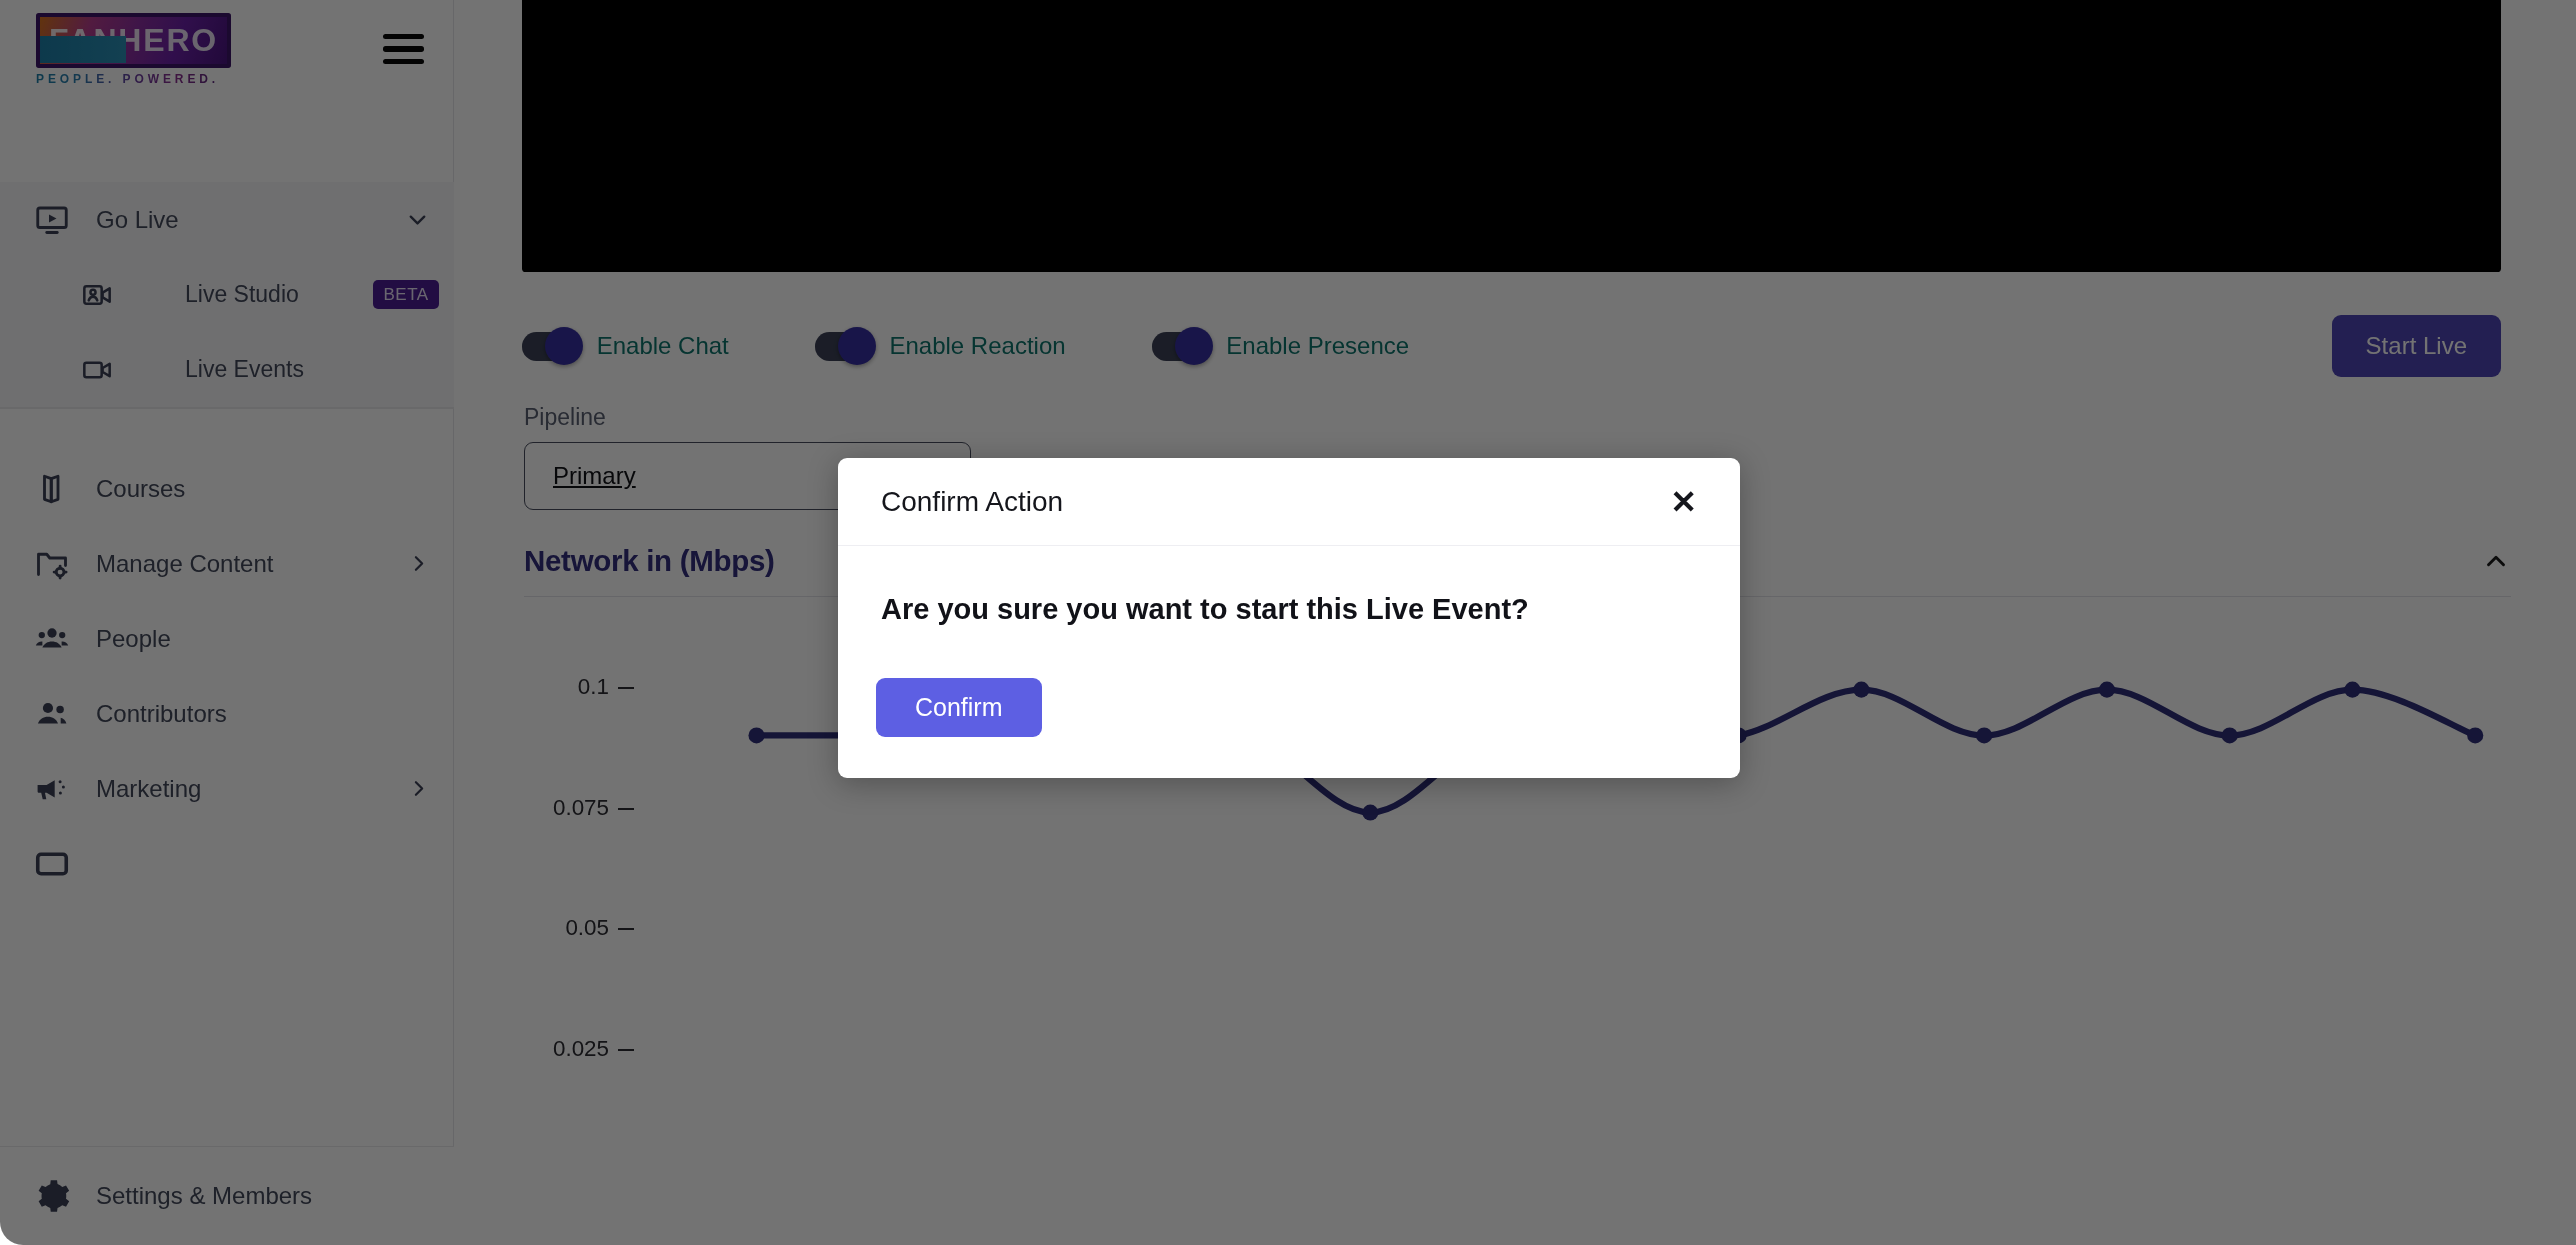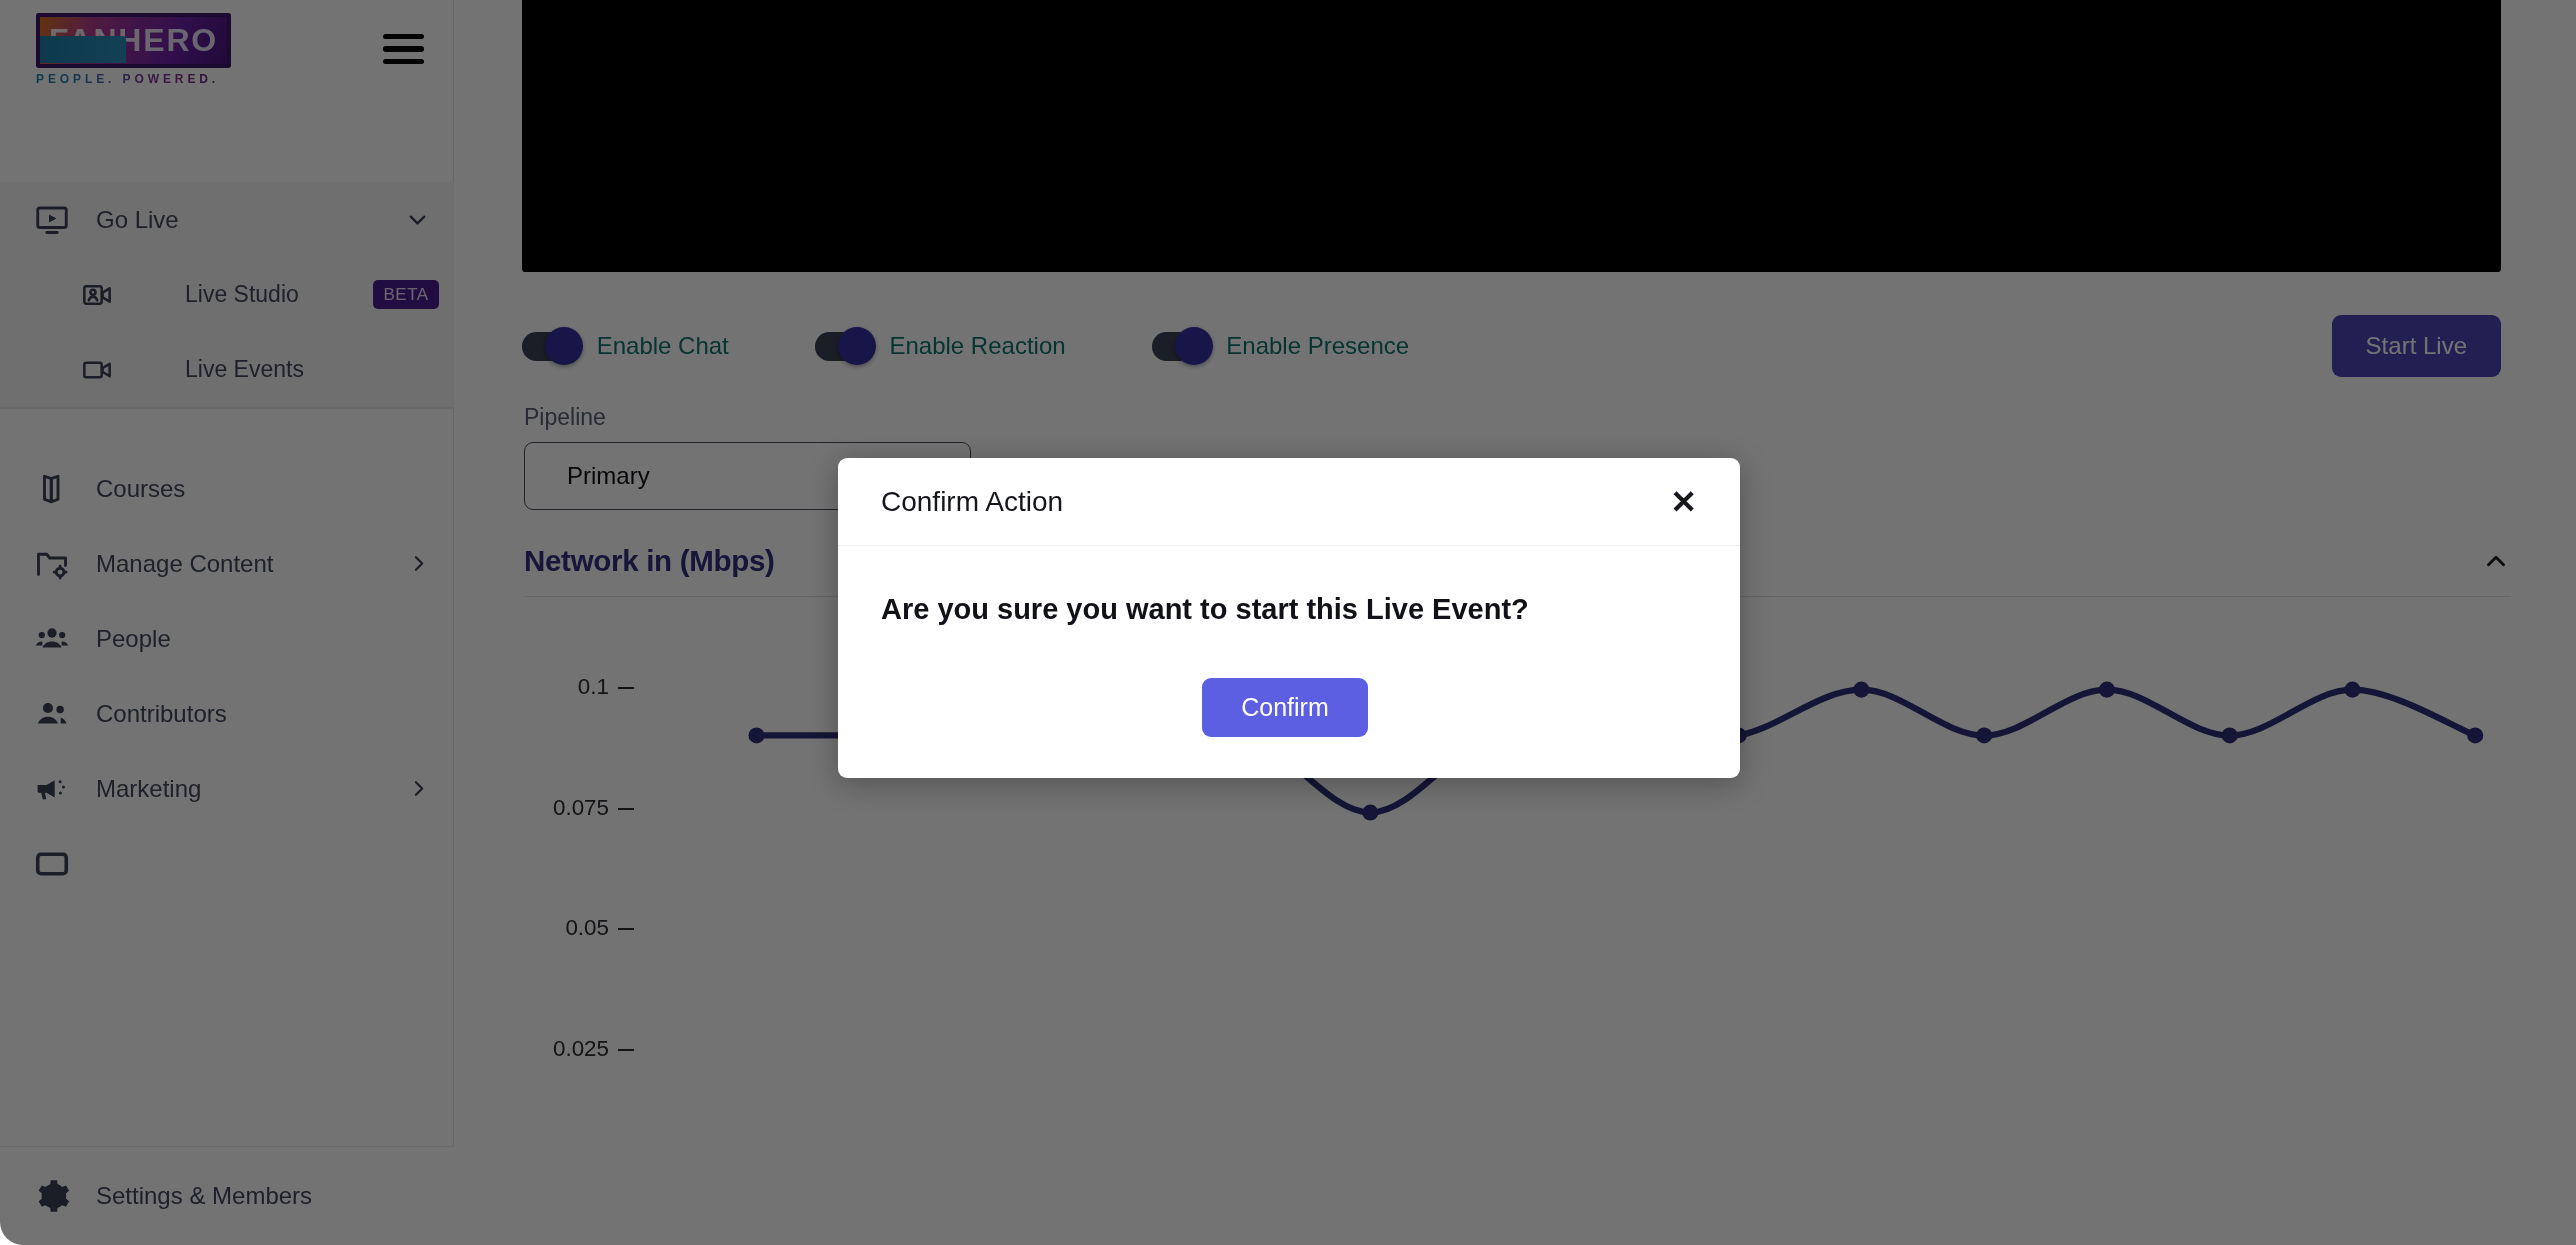--- a/index.html
+++ b/index.html
@@ -216,24 +216,25 @@
     font-size: 23px;
     color: #5a6072;
     margin-bottom: 10.7px;
   }
   #pipeline-select {
     width: 447px; height: 68px;
     border: 1.8px solid #4a4f60;
     border-radius: 9px;
     background: #ffffff;
     display: flex; align-items: center;
-    padding-left: 42px;
+    padding-left: 28px;
     font-size: 24px;
     color: #111218;
     cursor: pointer;
+    text-decoration: underline;
   }
 
   #chart-card {
     position: absolute;
     left: 524px; top: 544px;
     width: 1987px;
   }
   #chart-header {
     display: flex; align-items: center;
     padding-bottom: 18px;
@@ -314,21 +315,21 @@
   #modal-body {
     padding: 47px 43px 0 43px;
   }
   #modal-message {
     font-size: 29px;
     font-weight: 700;
     color: #111218;
   }
   #modal-footer {
     padding: 52px 46px 41px 38px;
-    display: flex; justify-content: center;
+    display: flex; justify-content: flex-start;
   }
   #confirm-btn {
     background: #5d5fe3;
     color: #ffffff;
     font-size: 25px;
     border: none;
     border-radius: 9px;
     padding: 15px 39px;
     cursor: pointer;
     font-family: "Liberation Sans", sans-serif;

